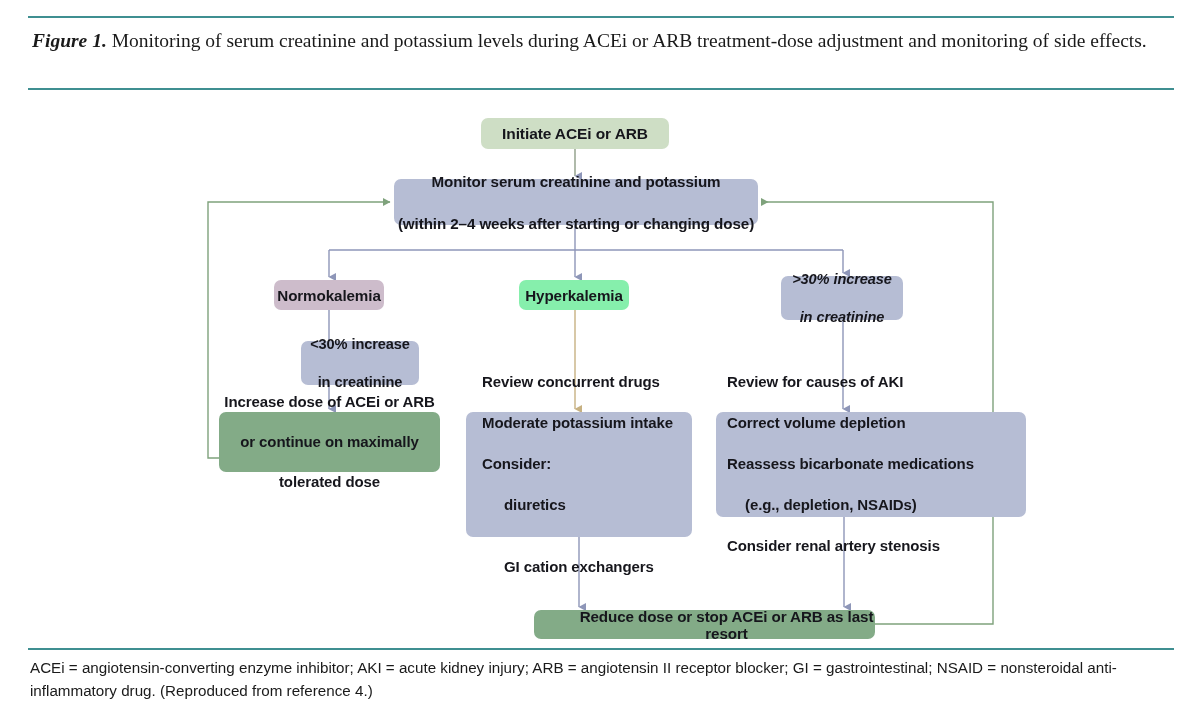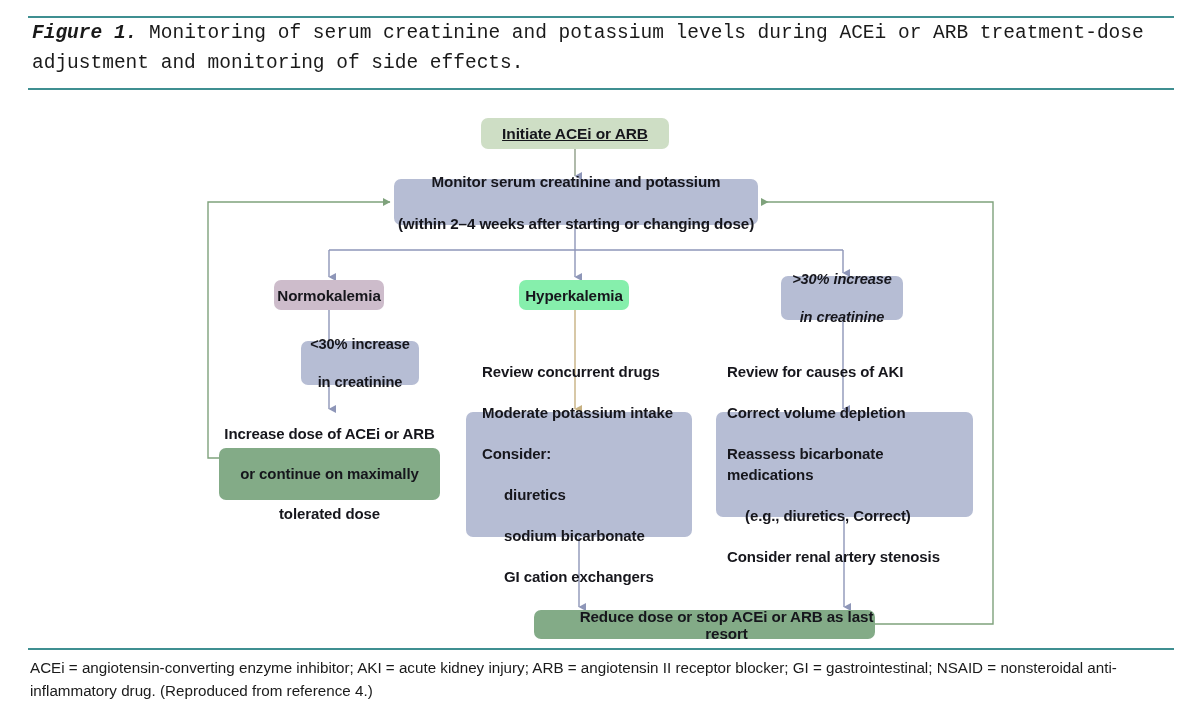--- a/index.html
+++ b/index.html
@@ -13,22 +13,22 @@
   .page{position:absolute;left:0;top:0;width:1200px;height:712px;}
 
   
   .rule{position:absolute;left:28px;width:1146px;height:2px;background:#3f8f91;}
   .rule.top{top:16px;}
   .rule.mid{top:88px;}
   .rule.bot{top:648px;}
 
   
   .caption{
-    position:absolute;left:32px;top:18px;width:1142px;
-    font-family:Liberation Mono, monospace;
+    position:absolute;left:32px;top:26px;width:1142px;
+    font-family:Liberation Serif, serif;
     font-size:19.5px;line-height:30px;color:#1a1a1a;
   }
   .caption .figlabel{font-weight:bold;font-style:italic;}
 
   
   .footnote{
     position:absolute;left:30px;top:656px;width:1150px;
     font-family:"Liberation Sans", sans-serif;
     font-size:15.2px;line-height:23px;color:#1a1a1a;
   }
@@ -52,29 +52,29 @@
   .node span{display:block;width:100%;}
   .n-green-light{background:#cedec5;}
   .n-green-dark{background:#83ab87;}
   .n-blue{background:#b6bdd4;}
   .n-mauve{background:#cdbccb;}
   .n-tan{background:#86efac;}
 
   .txt-left{justify-content:flex-start;text-align:left;}
 
   
-  #node-initiate   {left:481px;top:26px; width:188px;height:31px;font-size:15.5px;line-height:19px;text-decoration:underline;}
+  #node-initiate   {left:481px;top:26px; width:188px;height:31px;font-size:15.5px;line-height:19px;}
   #node-monitor    {left:394px;top:87px; width:364px;height:46px;font-size:15.2px;line-height:21px;}
   #node-normo      {left:274px;top:188px;width:110px;height:30px;font-size:15.2px;}
   #node-hyper      {left:519px;top:188px;width:110px;height:30px;font-size:15.2px;}
   #node-cr30up     {left:781px;top:184px;width:122px;height:44px;font-size:14.6px;line-height:19px;font-style:italic;}
   #node-cr30down   {left:271px;top:249px;width:118px;height:44px;font-size:14.6px;line-height:19px;margin-left:30px;}
-  #node-increase   {left:219px;top:320px;width:221px;height:52px;font-size:15px;line-height:20px;margin-top:36px;}
+  #node-increase   {left:219px;top:320px;width:221px;height:60px;font-size:15px;line-height:20px;}
   #node-review-k   {left:466px;top:320px;width:226px;height:125px;font-size:15px;line-height:20.5px;padding:8px 16px 8px 16px;}
-  #node-review-aki {left:716px;top:320px;width:257px;height:105px;font-size:15px;line-height:20.5px;padding:8px 0 8px 11px;}
+  #node-review-aki {left:716px;top:320px;width:310px;height:105px;font-size:15px;line-height:20.5px;padding:8px 0 8px 11px;}
   #node-reduce     {left:534px;top:518px;width:341px;height:29px;font-size:15.2px;padding-left:44px;}
 
   .indent1{padding-left:22px;}
   .indent2{padding-left:18px;}
 </style>
 </head>
 <body>
 
 <div class="page">
 
@@ -167,31 +167,31 @@
         <span>tolerated dose</span>
       </span>
     </div>
 
     <div class="node n-blue txt-left" id="node-review-k">
       <span>
         <span>Review concurrent drugs</span><br>
         <span>Moderate potassium intake</span><br>
         <span>Consider:</span><br>
         <span class="indent1">diuretics</span><br>
-        <span class="indent1">sodium bicarbonate</span><br>
+        <br>
         <span class="indent1">GI cation exchangers</span>
       </span>
     </div>
 
     <div class="node n-blue txt-left" id="node-review-aki">
       <span>
         <span>Review for causes of AKI</span><br>
         <span>Correct volume depletion</span><br>
         <span>Reassess bicarbonate medications</span><br>
-        <span class="indent2">(e.g., diuretics, Correct)</span><br>
+        <span class="indent2">(e.g., depletion, NSAIDs)</span><br>
         <span>Consider renal artery stenosis</span>
       </span>
     </div>
 
     <div class="node n-green-dark" id="node-reduce">
       <span>Reduce dose or stop ACEi or ARB as last resort</span>
     </div>
 
   </div>
 

